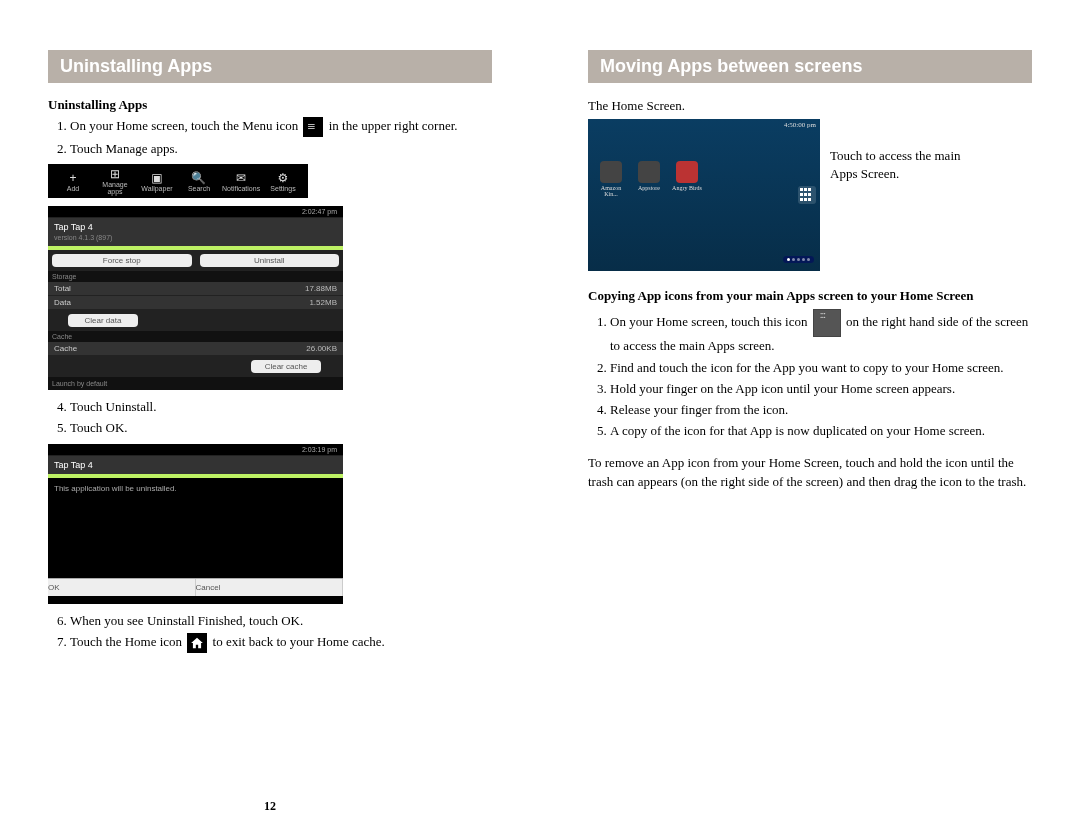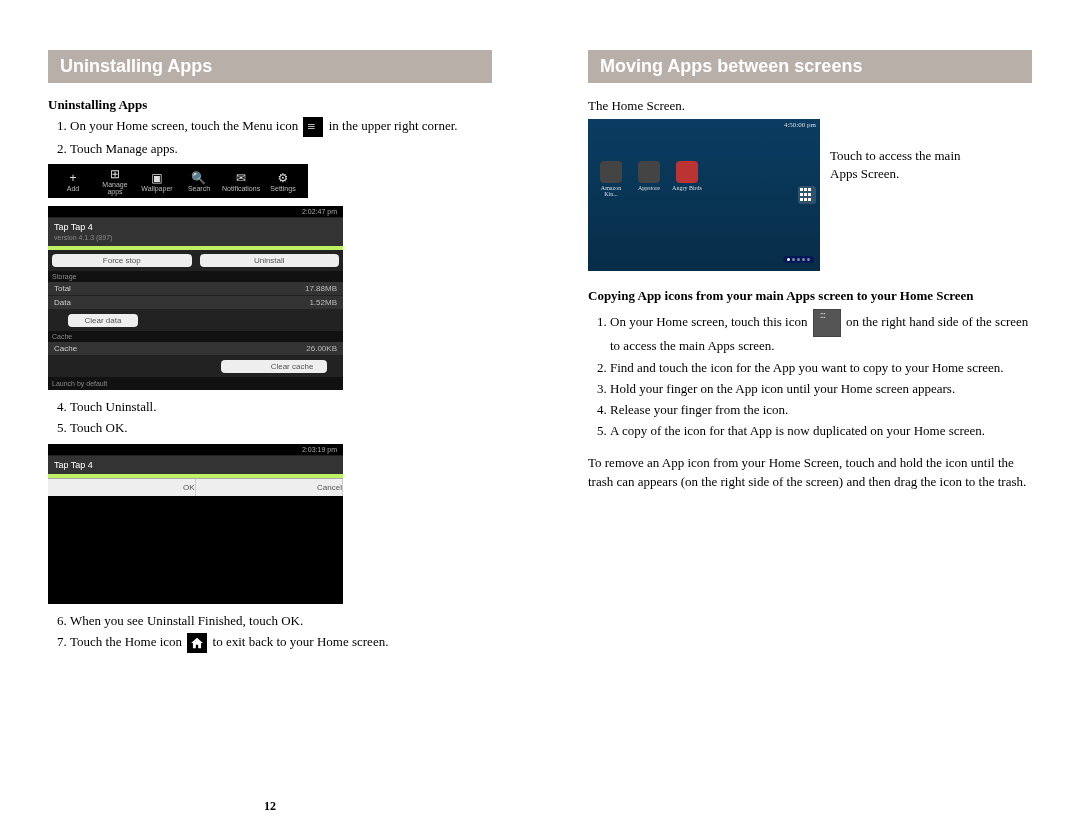--- a/index.html
+++ b/index.html
@@ -219,21 +219,21 @@
     color: #aaa;
     min-height: 88px;
   }
   .shot-conf-foot {
     display: flex;
     background: #eee;
     border-top: 1px solid #aaa;
   }
   .shot-conf-foot div {
     flex: 1;
-    text-align: right;
+    text-align: left;
     padding: 4px 0;
     color: #555;
     font-size: 8px;
     border-right: 1px solid #ccc;
   }
   
   .home-shot {
     width: 232px;
     height: 152px;
     background: linear-gradient(#0a3d62, #072d48);
@@ -368,49 +368,50 @@
       </div>
     <div class="shot-clear-row">
       <div class="shot-btn">Clear data</div>
     </div>
     <div class="shot-section-label">Cache</div>
     <div class="shot-row">
         <span>Cache</span>
         <span class="val">26.00KB</span>
       </div>
     <div class="shot-clear-row" style="justify-content:flex-end;">
-      <div class="shot-btn" style="margin-left:auto;margin-right:16px;padding-left:36px;">Clear cache</div>
+      <div class="shot-btn" style="margin-left:auto;margin-right:22px;">Clear cache</div>
     </div>
     <div class="shot-launch">Launch by default</div>
   </div>
 
   <ol start="4">
     <li>Touch Uninstall.</li>
     <li>Touch OK.</li>
   </ol>
 
   <div class="shot shot-uninstall-conf">
     <div class="shot-status">2:03:19 pm</div>
     <div class="shot-app-head">Tap Tap 4</div>
+    <div class="shot-conf-body">This application will be uninstalled.</div>
     <div class="shot-conf-foot">
       <div>OK</div>
       <div>Cancel</div>
     </div>
   </div>
 
   <ol start="6">
     <li>When you see Uninstall Finished, touch OK.</li>
     <li>
       <span>Touch the Home icon</span>
       <span class="inline-icon home-icon">
         <svg viewBox="0 0 24 24">
             <path fill="#fff" d="M12 3l10 9h-3v9h-5v-6h-4v6H5v-9H2z"></path>
           </svg>
       </span>
-      <span>to exit back to your Home screen.</span>
+      <span>to exit back to your Home cache.</span>
     </li>
   </ol>
 
   <div class="page-num">12</div>
 </div>
 
 <div class="page">
   <div class="sect-header">Moving Apps between screens</div>
   <p>The Home Screen.</p>
 

